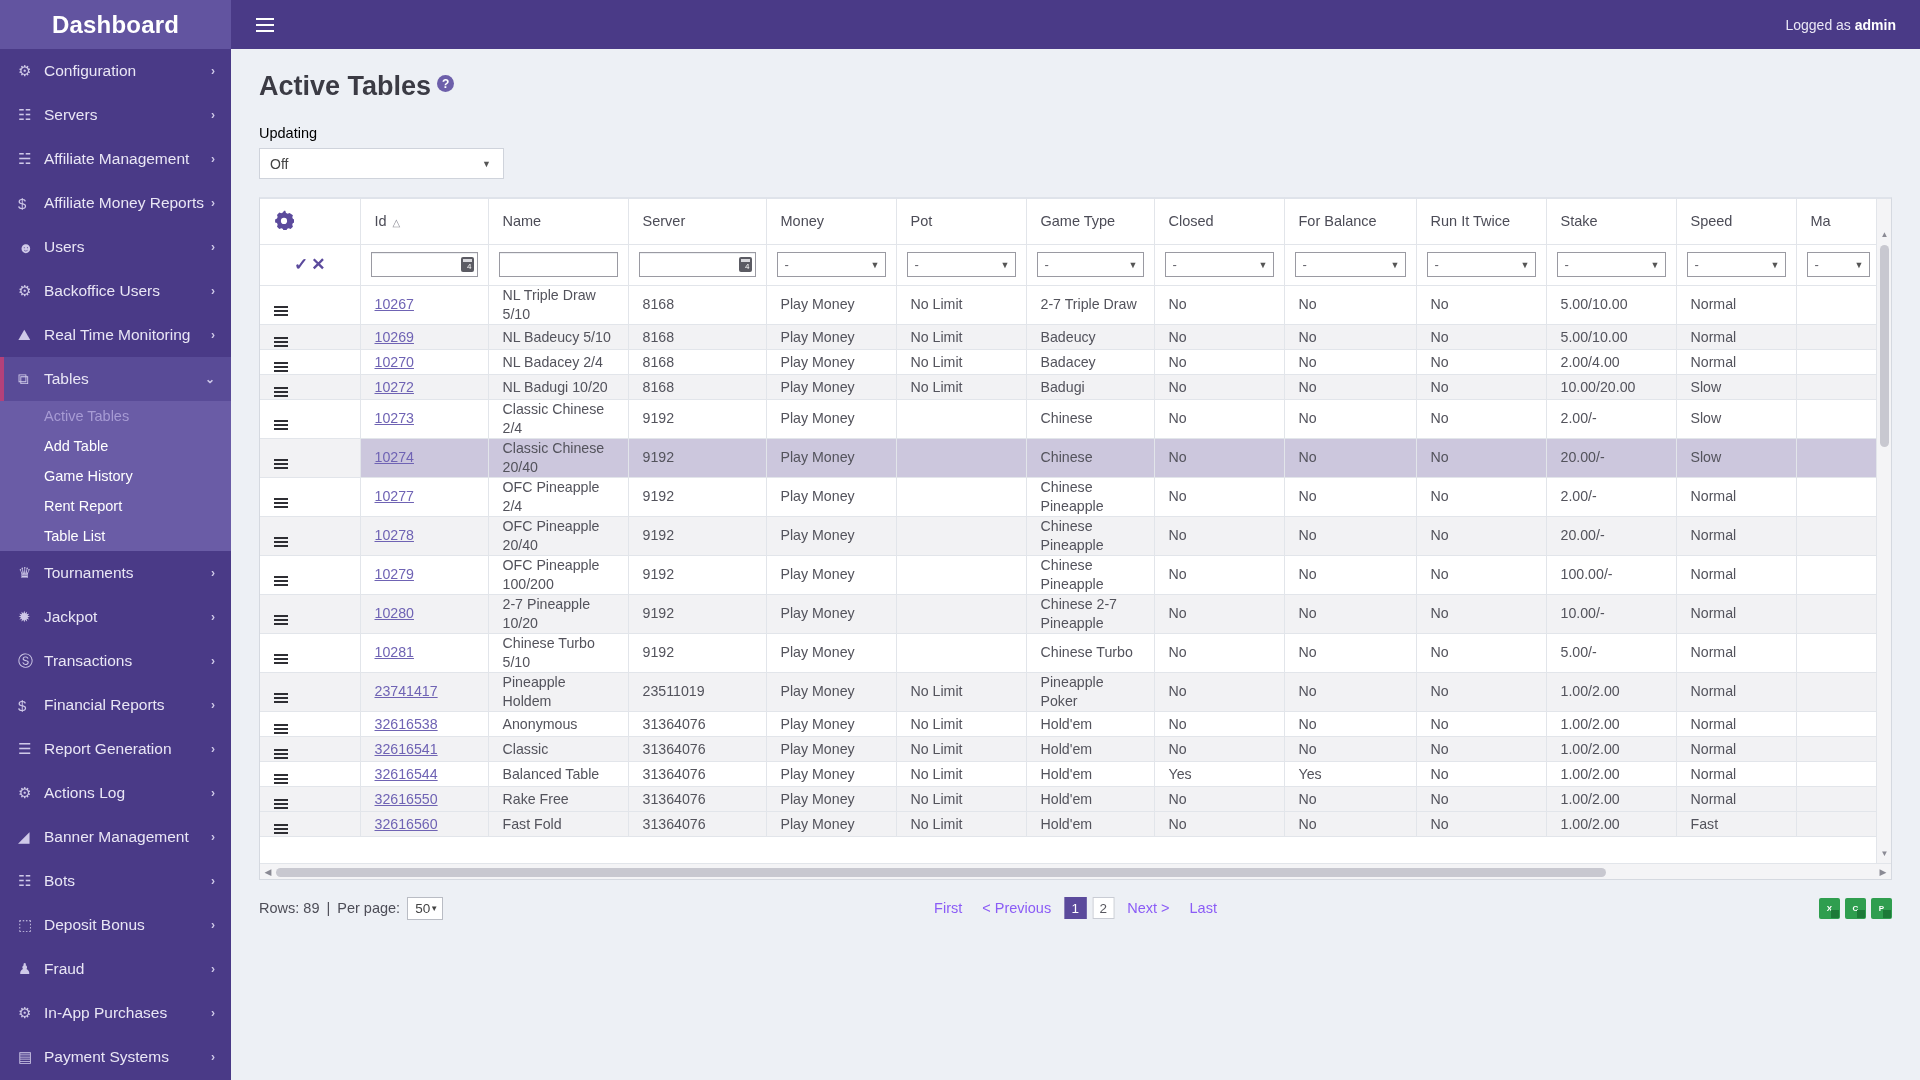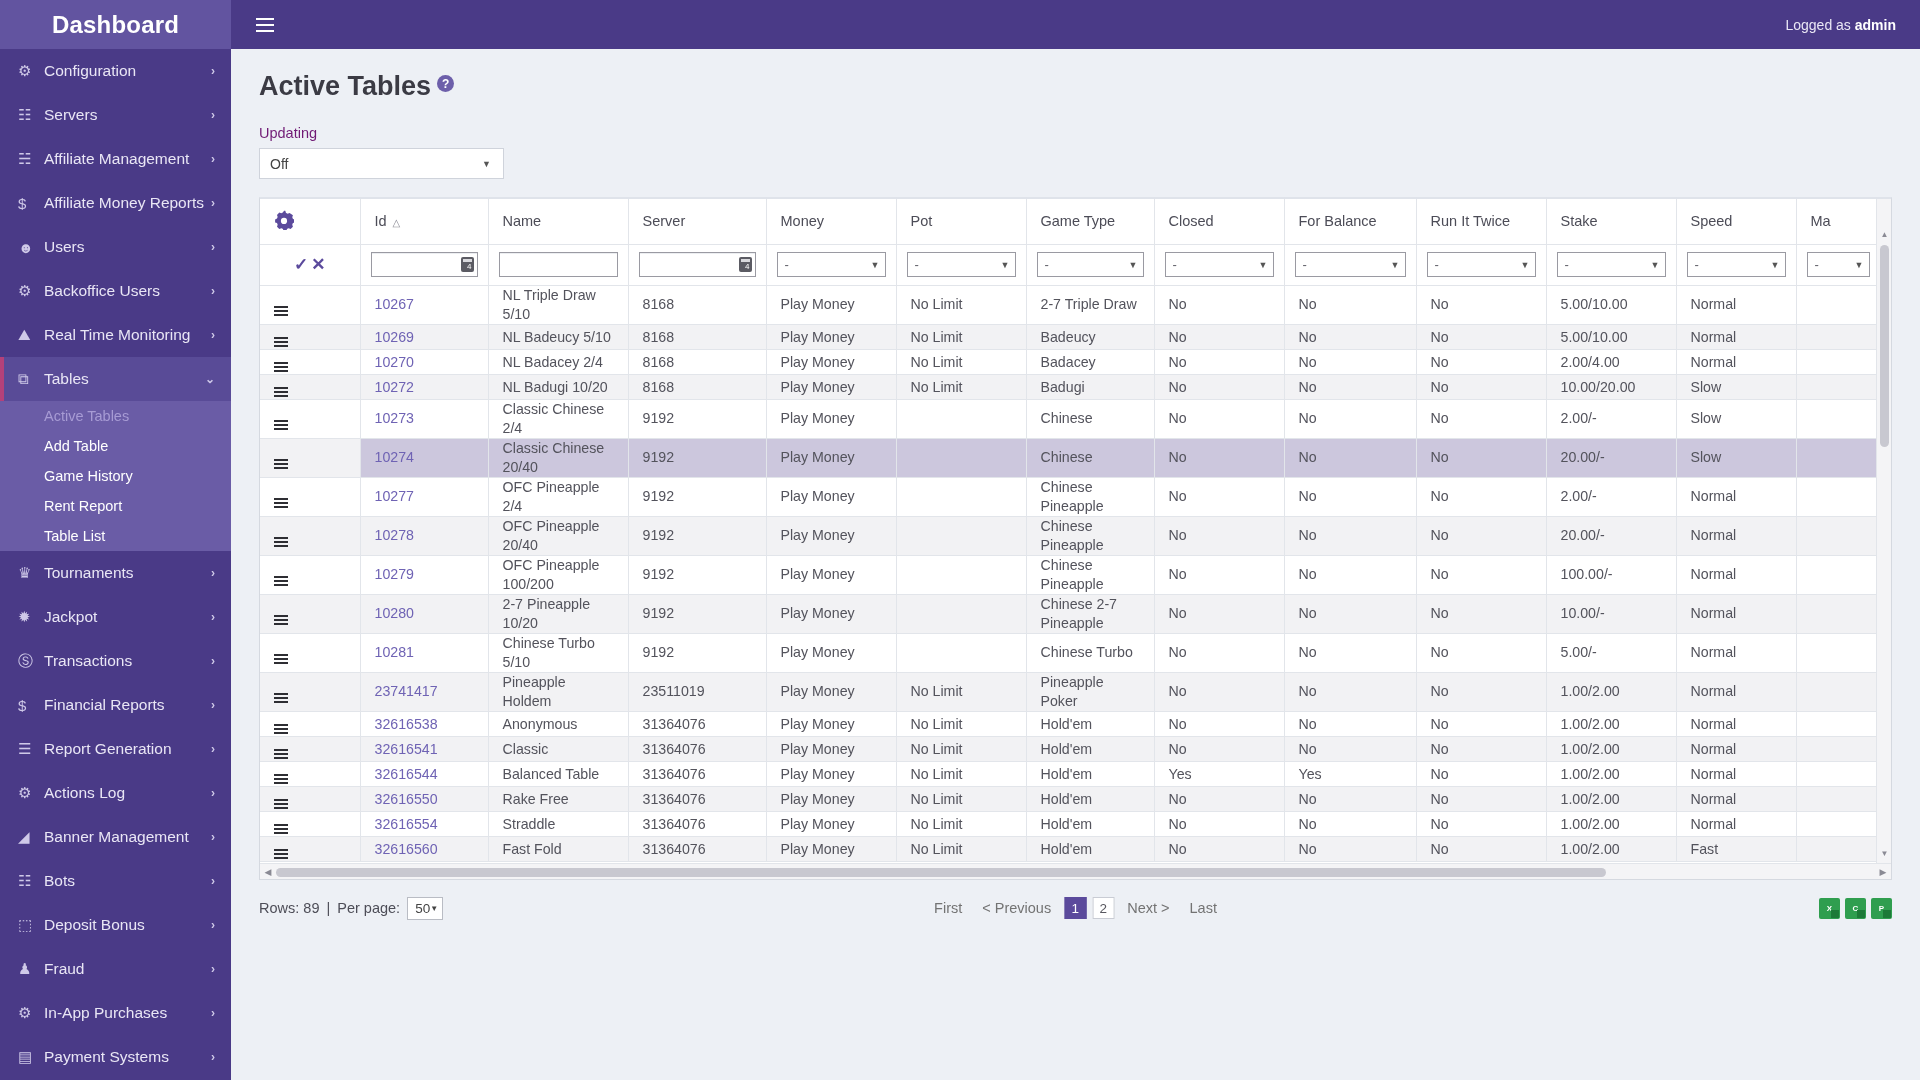--- a/index.html
+++ b/index.html
@@ -90,21 +90,21 @@
     display: flex; align-items: flex-start; gap: 6px;
   }
   .help-badge {
     width: 17px; height: 17px; border-radius: 50%;
     background: #6d5faa; color: #fff;
     font-size: 12px; font-weight: 700;
     display: inline-flex; align-items: center; justify-content: center;
     margin-top: 4px; cursor: pointer;
   }
   .updating-label {
-    margin-top: 23px; font-size: 14.5px; color: #701a75;
+    margin-top: 23px; font-size: 14.5px; color: #000000;
   }
   .updating-select {
     margin-top: 7px; width: 245px; height: 31px;
     background: #fff; border: 1px solid #cfd3db;
     display: flex; align-items: center; justify-content: space-between;
     padding: 0 12px 0 10px; font-size: 14px; color: #444;
     cursor: pointer;
   }
   .updating-select .arw { font-size: 9px; color: #555; }
 
@@ -197,21 +197,21 @@
   tbody tr.odd td { background: #f2f2f4; }
   tbody tr.sel td { background: #ccc7dd; }
   tbody tr.sel td.first { background: #f2f2f4; }
   td.rowmenu { text-align: center; }
   .rowmenu-ic {
     display: inline-flex; flex-direction: column; gap: 2px;
     cursor: pointer;
   }
   .rowmenu-ic i { display: block; width: 14px; height: 2px; background: #2e2e33; }
   td.idcell a {
-    color: #6f63b4; cursor: pointer;
+    color: #6f63b4; text-decoration: underline; cursor: pointer;
     font-size: 14.2px;
   }
   td.tall { padding-top: 6px; padding-bottom: 6px; line-height: 19px; }
 
   
   .vscroll {
     position: absolute; top: 0; right: 0; width: 15px; height: 664px;
     background: #f4f4f6; border-left: 1px solid #e2e5ea;
     z-index: 5;
   }
@@ -256,21 +256,21 @@
     cursor: pointer;
   }
   .perpage-sel .arw { font-size: 8px; }
   .pager {
     position: absolute; left: 50%; transform: translateX(-50%);
     display: flex; align-items: center; gap: 4px;
   }
   .pager .pg {
     color: #8f8f99; padding: 2px 8px; cursor: default;
   }
-  .pager .pg.link { color: #737373; cursor: pointer; }
+  .pager .pg.link { color: #8b5cf6; cursor: pointer; }
   .pager .num {
     min-width: 22px; height: 22px; border: 1px solid #c9ccd4;
     display: inline-flex; align-items: center; justify-content: center;
     font-size: 13.5px; color: #57575f; background: #fff; cursor: pointer;
     margin: 0 1px;
   }
   .pager .num.active { background: #5b4a9c; color: #fff; border-color: #5b4a9c; }
   .exports {
     margin-left: auto; display: flex; align-items: center; gap: 5px;
   }
@@ -847,39 +847,20 @@
                 <td class="col-money">Play Money</td>
                 <td class="col-pot">No Limit</td>
                 <td class="col-gtype">Hold'em</td>
                 <td class="col-closed">No</td>
                 <td class="col-forbal">No</td>
                 <td class="col-riit">No</td>
                 <td class="col-stake">1.00/2.00</td>
                 <td class="col-speed">Normal</td>
                 <td class="col-max"></td>
               </tr>
-              <tr class="data">
-                <td class="col-act rowmenu first"><span class="rowmenu-ic">
-                    <i></i>
-                    <i></i>
-                    <i></i>
-                  </span></td>
-                <td class="col-id idcell"><a>32616554</a></td>
-                <td class="col-name">Straddle</td>
-                <td class="col-server">31364076</td>
-                <td class="col-money">Play Money</td>
-                <td class="col-pot">No Limit</td>
-                <td class="col-gtype">Hold'em</td>
-                <td class="col-closed">No</td>
-                <td class="col-forbal">No</td>
-                <td class="col-riit">No</td>
-                <td class="col-stake">1.00/2.00</td>
-                <td class="col-speed">Normal</td>
-                <td class="col-max"></td>
-              </tr>
               <tr class="data odd">
                 <td class="col-act rowmenu first"><span class="rowmenu-ic">
                     <i></i>
                     <i></i>
                     <i></i>
                   </span></td>
                 <td class="col-id idcell"><a>32616560</a></td>
                 <td class="col-name">Fast Fold</td>
                 <td class="col-server">31364076</td>
                 <td class="col-money">Play Money</td>

